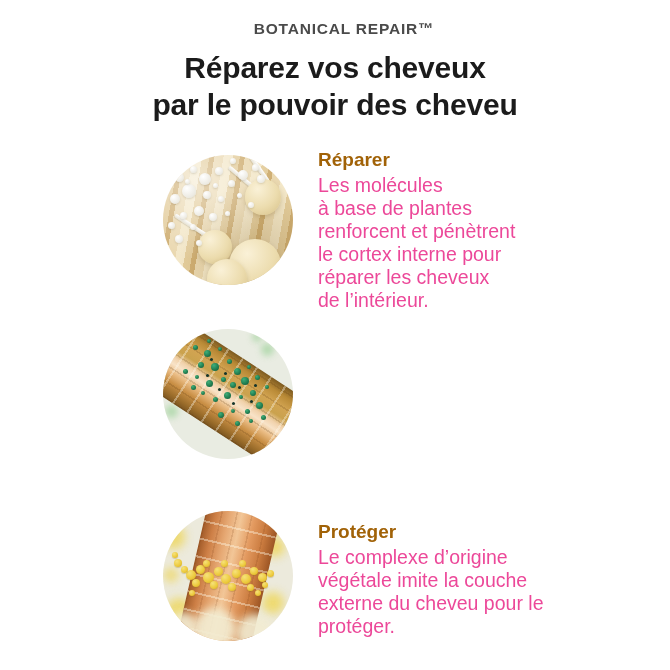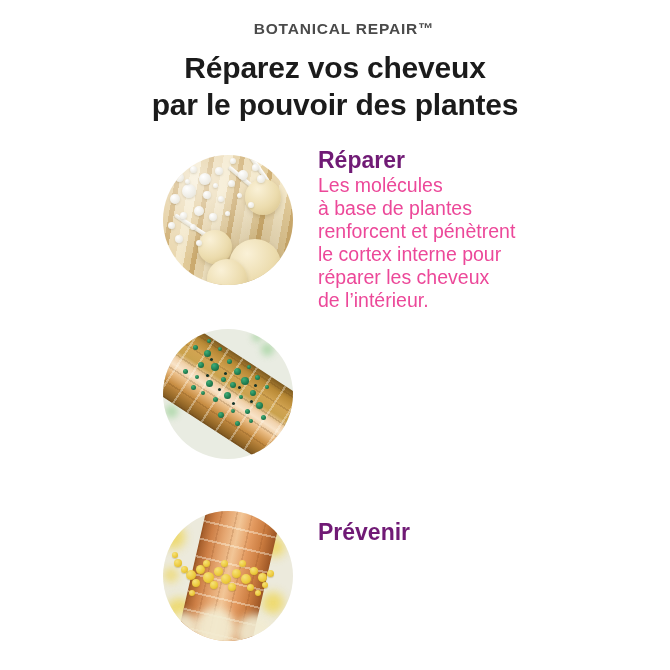--- a/index.html
+++ b/index.html
@@ -14,21 +14,21 @@
 
   .circle{position:absolute;width:130px;height:130px;border-radius:50%;overflow:hidden;}
   .pos-c1{left:163px;top:155px;}
   .pos-c2{left:163px;top:329px;}
   .pos-c3{left:163px;top:511px;}
 
   .text{position:absolute;left:318px;width:258px;}
   .pos-t1{top:148px;}
   .pos-t2{top:325px;}
   .pos-t3{top:520px;}
-  .h{font-weight:700;font-size:23px;line-height:24px;color:#701a75;margin:0 0 2px 0;}
+  .h{font-weight:700;font-size:19px;line-height:24px;color:#a16207;margin:0 0 2px 0;}
   .b{font-size:19.5px;line-height:23px;color:#ec4899;white-space:pre-line;margin:0;}
 
   
   .c1{background:
       radial-gradient(circle at 26% 20%, rgba(255,255,255,.5), rgba(255,255,255,0) 55%),
       radial-gradient(circle at 72% 82%, rgba(125,95,40,.28), rgba(125,95,40,0) 55%),
       repeating-linear-gradient(100deg,#f3e7c8 0 9px,#e3cc9b 9px 16px,#cfae72 16px 21px,#ead8b0 21px 30px);}
   .stick{position:absolute;height:4px;border-radius:2px;transform-origin:0 50%;
          background:linear-gradient(#ffffff,#e6e2d4);box-shadow:0 1px 1px rgba(0,0,0,.12);}
 
@@ -63,21 +63,21 @@
   .cb{background:#f2ecd2;filter:blur(4px);opacity:.92;}
 </style>
 </head>
 <body>
 
 <div class="page">
 
   <div class="brand">BOTANICAL REPAIR™</div>
   <div class="title">
     <span>Réparez vos cheveux</span>
-    <span>par le pouvoir des plantes</span>
+    <span>par le pouvoir des cheveu</span>
   </div>
 
   <div class="circle c1 pos-c1" id="c1" aria-label="hair fibers with white plant molecules">
       <div class="stick" style="left: 66px; top: 10px; width: 44px; transform: rotate(40deg);"></div>
       <div class="stick" style="left: 12px; top: 58px; width: 46px; transform: rotate(33deg);"></div>
       <div class="stick" style="left: 88px; top: 0px; width: 30px; transform: rotate(55deg);"></div>
       <div class="dot cream" style="left: 82px; top: 24px; width: 36px; height: 36px;"></div>
       <div class="dot cream" style="left: 35px; top: 75px; width: 34px; height: 34px;"></div>
       <div class="dot cream" style="left: 66px; top: 84px; width: 52px; height: 52px;"></div>
       <div class="dot cream" style="left: 44px; top: 104px; width: 40px; height: 40px;"></div>
@@ -197,16 +197,20 @@
       <div class="dot y" style="left: 75.5px; top: 48.5px; width: 7px; height: 7px;"></div>
       <div class="dot y" style="left: 17.5px; top: 54.5px; width: 7px; height: 7px;"></div>
       <div class="dot y" style="left: 103.5px; top: 58.5px; width: 7px; height: 7px;"></div>
       <div class="dot y" style="left: 92px; top: 79px; width: 6px; height: 6px;"></div>
       <div class="dot y" style="left: 26px; top: 79px; width: 6px; height: 6px;"></div>
       <div class="dot y" style="left: 11px; top: 48px; width: 8px; height: 8px;"></div>
       <div class="dot y" style="left: 9px; top: 41px; width: 6px; height: 6px;"></div>
       <div class="dot y" style="left: 99px; top: 71px; width: 6px; height: 6px;"></div>
     </div>
   <div class="text pos-t3">
-    <p class="h">Prévenir</p>
+    <p class="h">Protéger</p>
+    <p class="b">Le complexe d’origine
+végétale imite la couche
+externe du cheveu pour le
+protéger.</p>
   </div>
 
 </div>
 
 </body></html>

